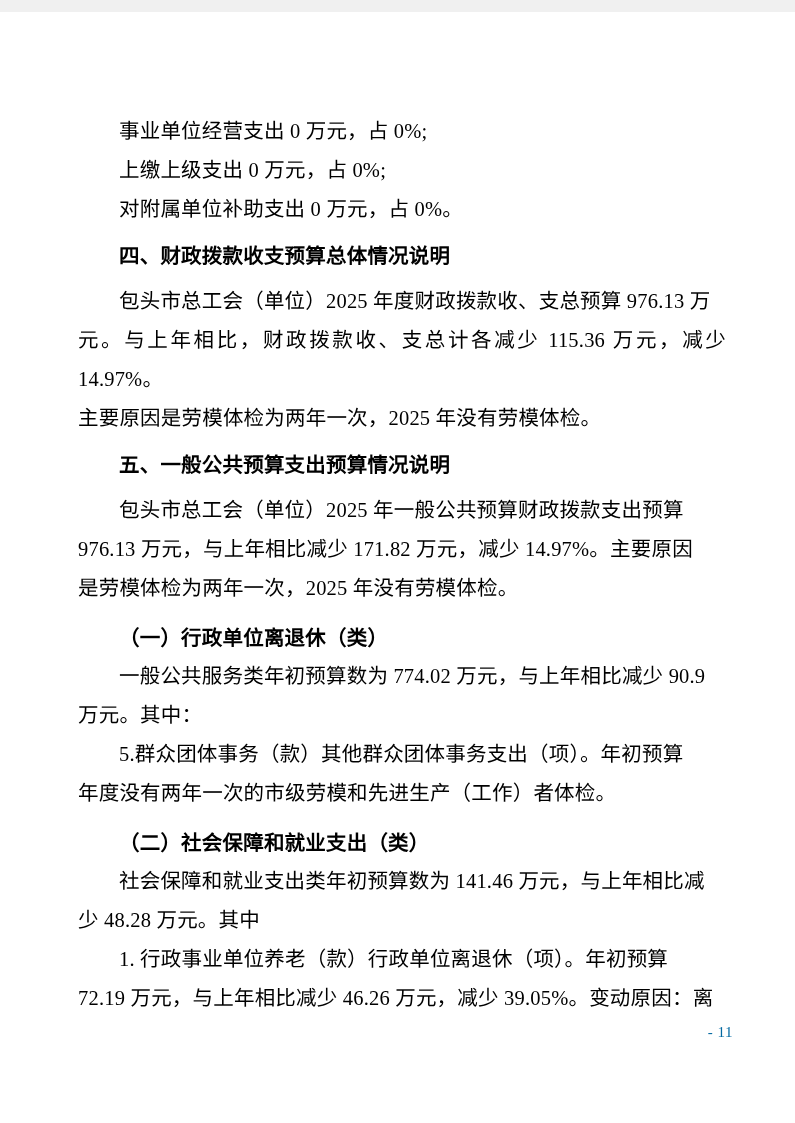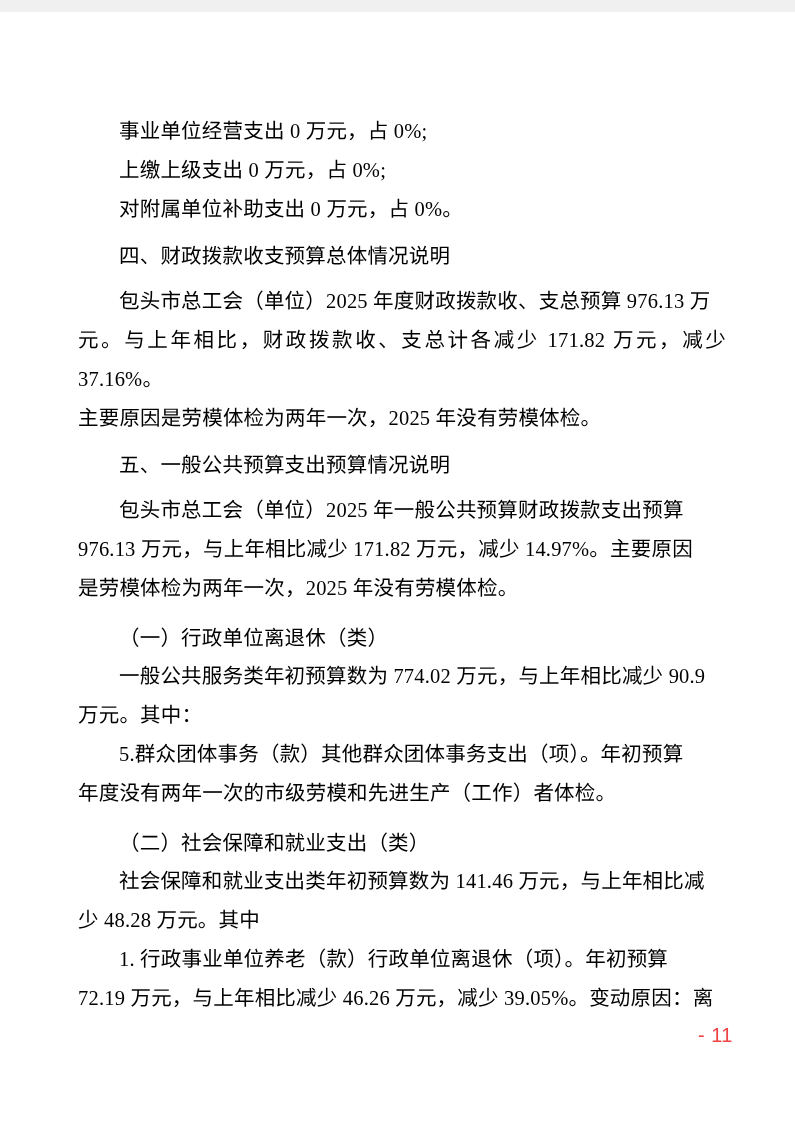--- a/index.html
+++ b/index.html
@@ -29,62 +29,62 @@
     line-height: 39px;
     letter-spacing: 0.2px;
     white-space: pre-wrap;
     text-align: justify;
   }
   .indent {
     text-indent: 41px;
   }
   .heading {
     font-family: "Liberation Sans", "DejaVu Sans", sans-serif;
-    font-weight: normal;
+    font-weight: bold;
     font-size: 20.5px;
     line-height: 39px;
     text-indent: 41px;
     letter-spacing: 0.2px;
   }
   .para {
     margin: 0;
   }
   .para .line:first-child {
     text-indent: 41px;
     font-family: Liberation Serif, serif;
   }
   .gap-small { height: 7px; }
   .gap-med { height: 10px; }
   .page-number {
     position: absolute;
     right: 62px;
     top: 1012px;
-    font-family: Liberation Sans, sans-serif;
-    font-size: 20px;
-    color: #ef4444;
+    font-family: Liberation Serif, serif;
+    font-size: 15px;
+    color: #0369a1;
     letter-spacing: 0.5px;
   }
 </style>
 </head>
 <body>
 
 <div class="page">
   <div class="content">
 
     <div class="line indent">事业单位经营支出 0 万元，占 0%;</div>
     <div class="line indent">上缴上级支出 0 万元，占 0%;</div>
     <div class="line indent">对附属单位补助支出 0 万元，占 0%。</div>
 
     <div class="gap-small"></div>
     <div class="heading">四、财政拨款收支预算总体情况说明</div>
     <div class="gap-small"></div>
 
     <div class="para">
       <div class="line">包头市总工会（单位）2025 年度财政拨款收、支总预算 976.13 万</div>
-      <div class="line">元。与上年相比，财政拨款收、支总计各减少 171.82 万元，减少 37.16%。</div>
+      <div class="line">元。与上年相比，财政拨款收、支总计各减少 115.36 万元，减少 14.97%。</div>
       <div class="line">主要原因是劳模体检为两年一次，2025 年没有劳模体检。</div>
     </div>
 
     <div class="gap-small"></div>
     <div class="heading">五、一般公共预算支出预算情况说明</div>
     <div class="gap-small"></div>
 
     <div class="para">
       <div class="line">包头市总工会（单位）2025 年一般公共预算财政拨款支出预算</div>
       <div class="line">976.13 万元，与上年相比减少 171.82 万元，减少 14.97%。主要原因</div>

